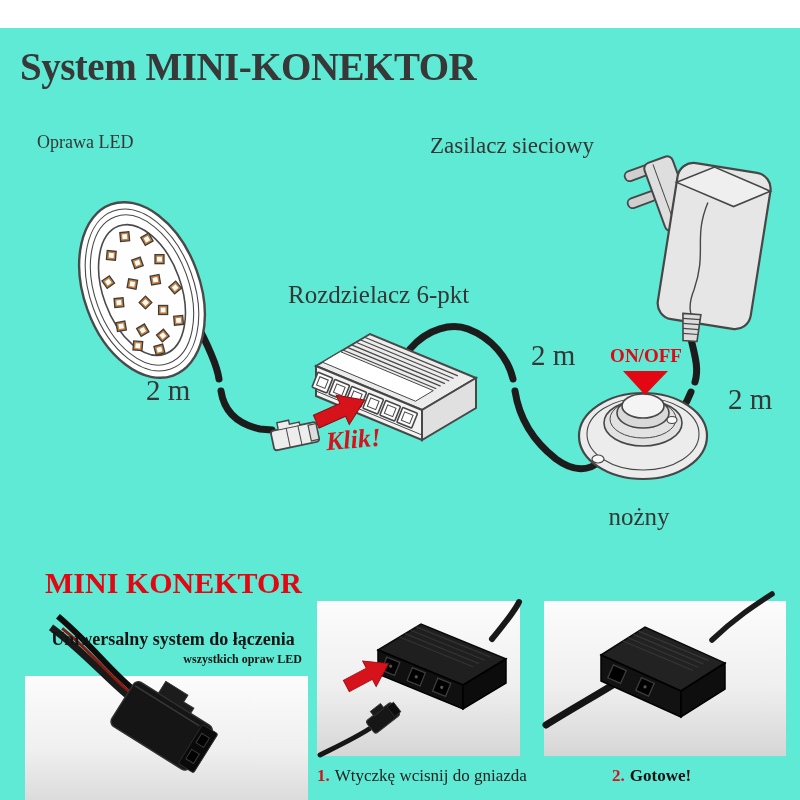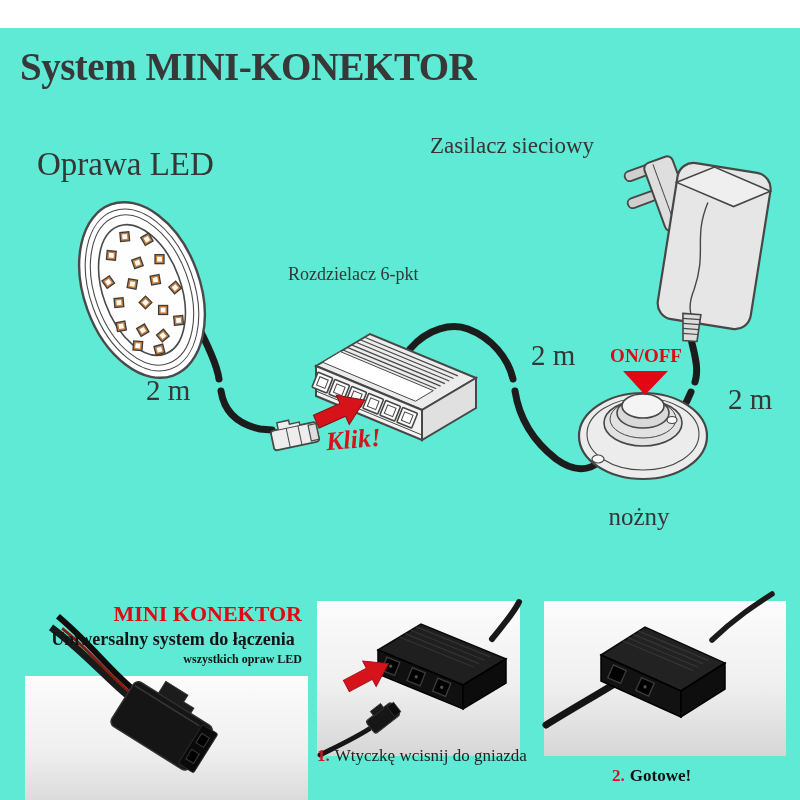--- a/index.html
+++ b/index.html
@@ -1,34 +1,34 @@
 <!DOCTYPE html>
 <html><head>
 <meta charset="utf-8">
 <style>
   html,body{margin:0;padding:0;background:#fff;}
   .stage{position:relative;width:800px;height:800px;background:#5eead4;overflow:hidden;
          font-family:Liberation Serif, serif;color:#363636;margin-top:28px;}
   .art{position:absolute;left:0;top:0;width:800px;height:800px;z-index:1;}
   .lbl{position:absolute;z-index:2;white-space:nowrap;}
   .title{left:20px;top:16px;font-size:39px;font-weight:700;color:#383838;letter-spacing:-0.5px;}
-  .lamp-label{left:37px;top:118px;font-size:33px;}
+  .lamp-label{left:37px;top:104px;font-size:18px;}
   .power-label{left:430px;top:102px;width:200px;text-align:left;font-size:23px;line-height:1.42;}
-  .splitter-label{left:288px;top:236px;font-size:18px;}
+  .splitter-label{left:288px;top:253px;font-size:25px;}
   .len1{left:146px;top:346px;font-size:29px;}
   .len2{left:531px;top:311px;font-size:29px;}
   .len3{left:728px;top:355px;font-size:29px;}
   .onoff{left:603px;top:317px;width:86px;text-align:center;font-size:19px;font-weight:700;color:#e30613;}
   .klik{left:326px;top:397px;font-size:26px;font-weight:700;font-style:italic;color:#d6131b;transform:rotate(-5deg);}
   .switch-label{left:570px;top:472px;width:138px;text-align:center;font-size:25px;line-height:1.35;}
-  .promo-head{left:10px;top:573px;width:292px;text-align:right;font-size:22px;font-weight:700;color:#e30613;}
+  .promo-head{left:10px;top:538px;width:292px;text-align:right;font-size:30px;font-weight:700;color:#e30613;}
   .promo-sub1{left:27px;top:601px;width:292px;text-align:center;font-size:18px;font-weight:700;color:#141414;}
   .promo-sub2{left:10px;top:624px;width:292px;text-align:right;font-size:12px;font-weight:700;color:#141414;}
   .step{font-size:17px;color:#222;}
-  .step1{left:317px;top:718px;}
+  .step1{left:317px;top:738px;}
   .step2{left:612px;top:738px;font-weight:700;color:#111;}
   .step .num{color:#d6131b;font-weight:700;margin-right:5px;}
 </style>
 </head>
 <body>
 
 <div class="stage">
 
 <svg class="art" viewBox="0 0 800 800" xmlns="http://www.w3.org/2000/svg">
   <defs>

